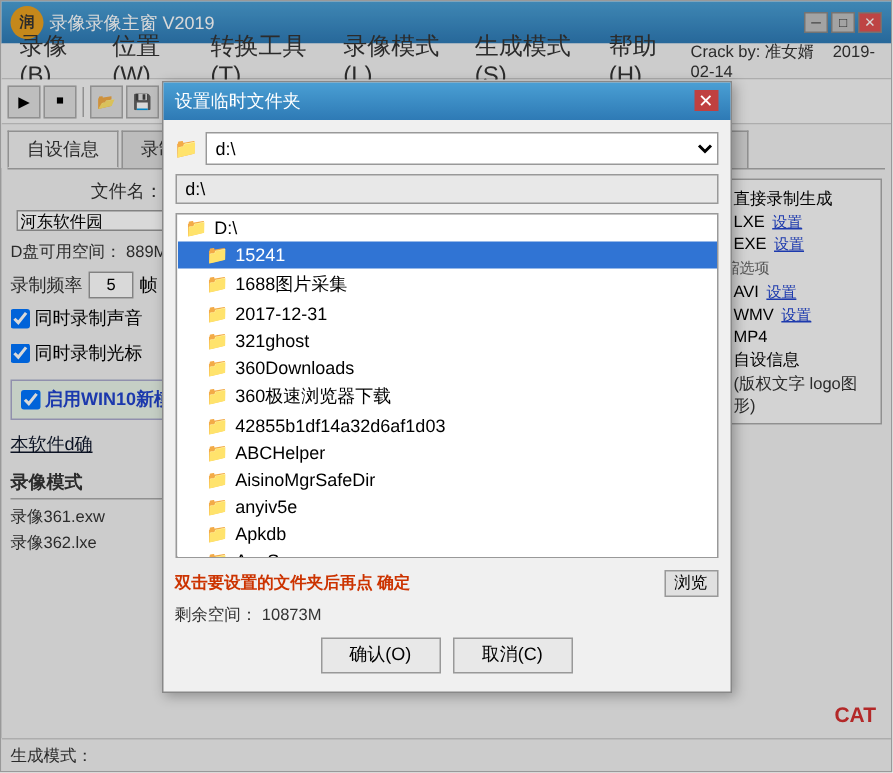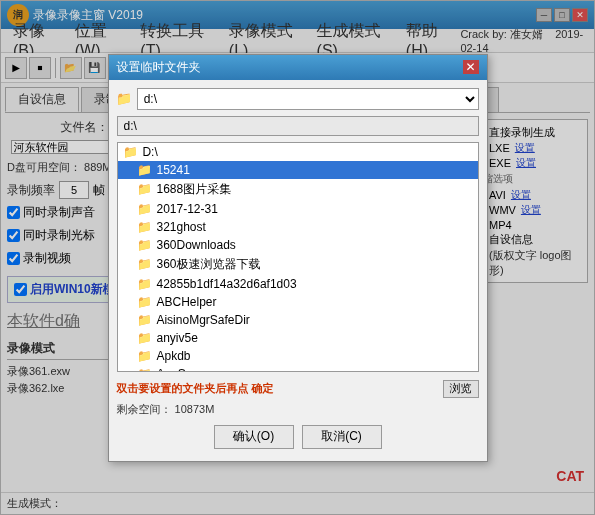--- a/index.html
+++ b/index.html
@@ -207,23 +207,23 @@
       border: 1px solid #aac;
       padding: 3px 6px;
       margin: 4px 0;
       font-size: 12px;
       color: #333;
       cursor: pointer;
     }
     .win10-mode .checkbox-row { color: #2244cc; font-weight: bold; }
 
     .link-text {
-      color: #737373;
-      cursor: pointer;
-      font-size: 16px;
+      color: #0f172a;
+      cursor: pointer;
+      font-size: 12px;
       text-decoration: underline;
     }
 
     .rec-mode-section {
       margin-top: 4px;
     }
     .section-title {
       font-size: 12px;
       font-weight: bold;
       color: #333;
@@ -555,24 +555,20 @@
       </div>
 
       <div class="checkbox-row">
         <input type="checkbox" checked="" style="">
         <span>同时录制声音</span>
       </div>
       <div class="checkbox-row">
         <input type="checkbox" checked="" style="">
         <span>同时录制光标</span>
       </div>
-      <div class="checkbox-row">
-        <input type="checkbox" checked="" style="">
-        <span>录制视频</span>
-      </div>
 
       <div class="win10-mode">
         <div class="checkbox-row">
           <input type="checkbox" checked="" style="">
           <span>启用WIN10新模式</span>
         </div>
       </div>
 
       <span class="link-text">本软件d确</span>
 

